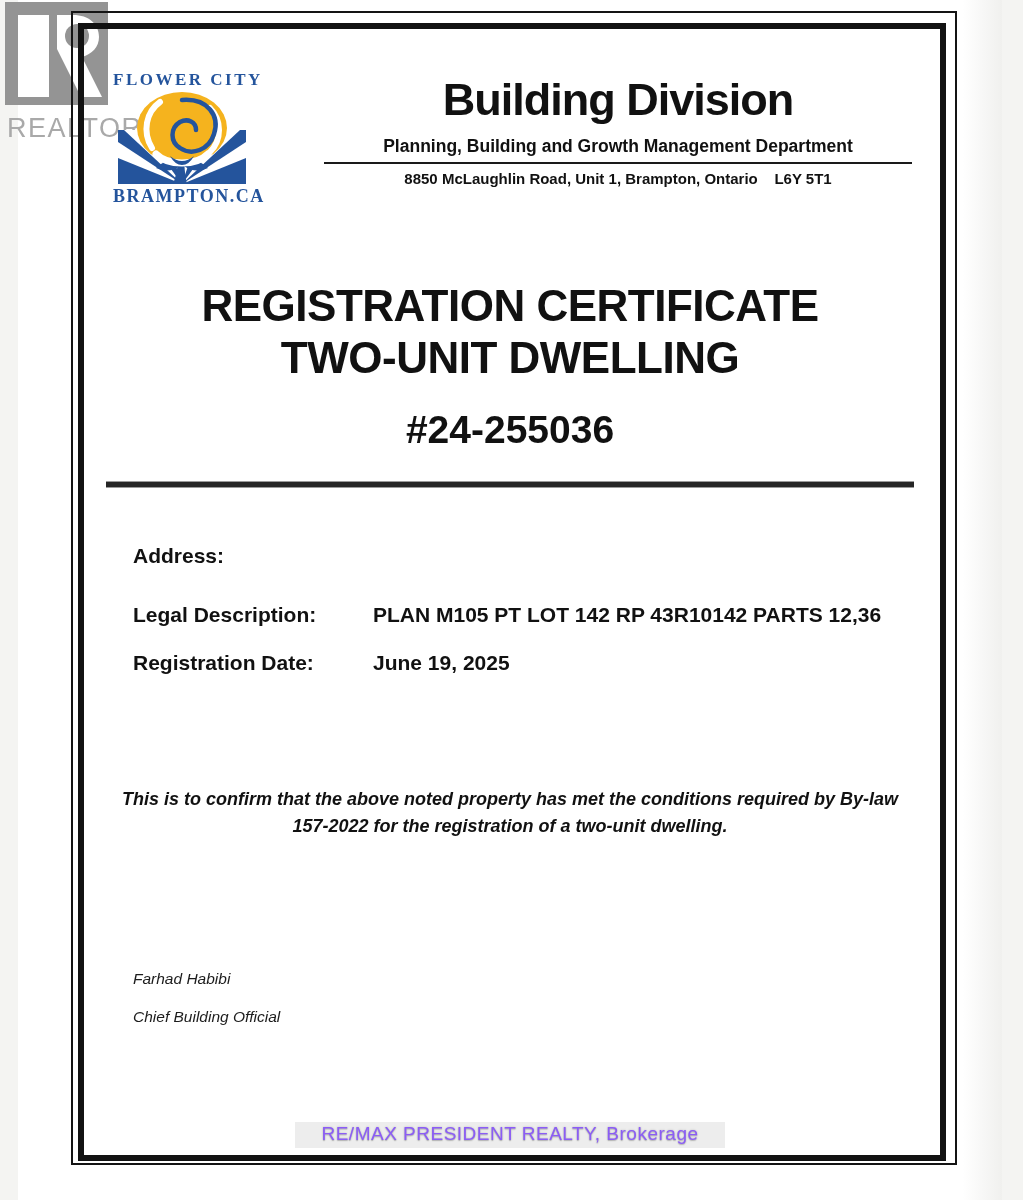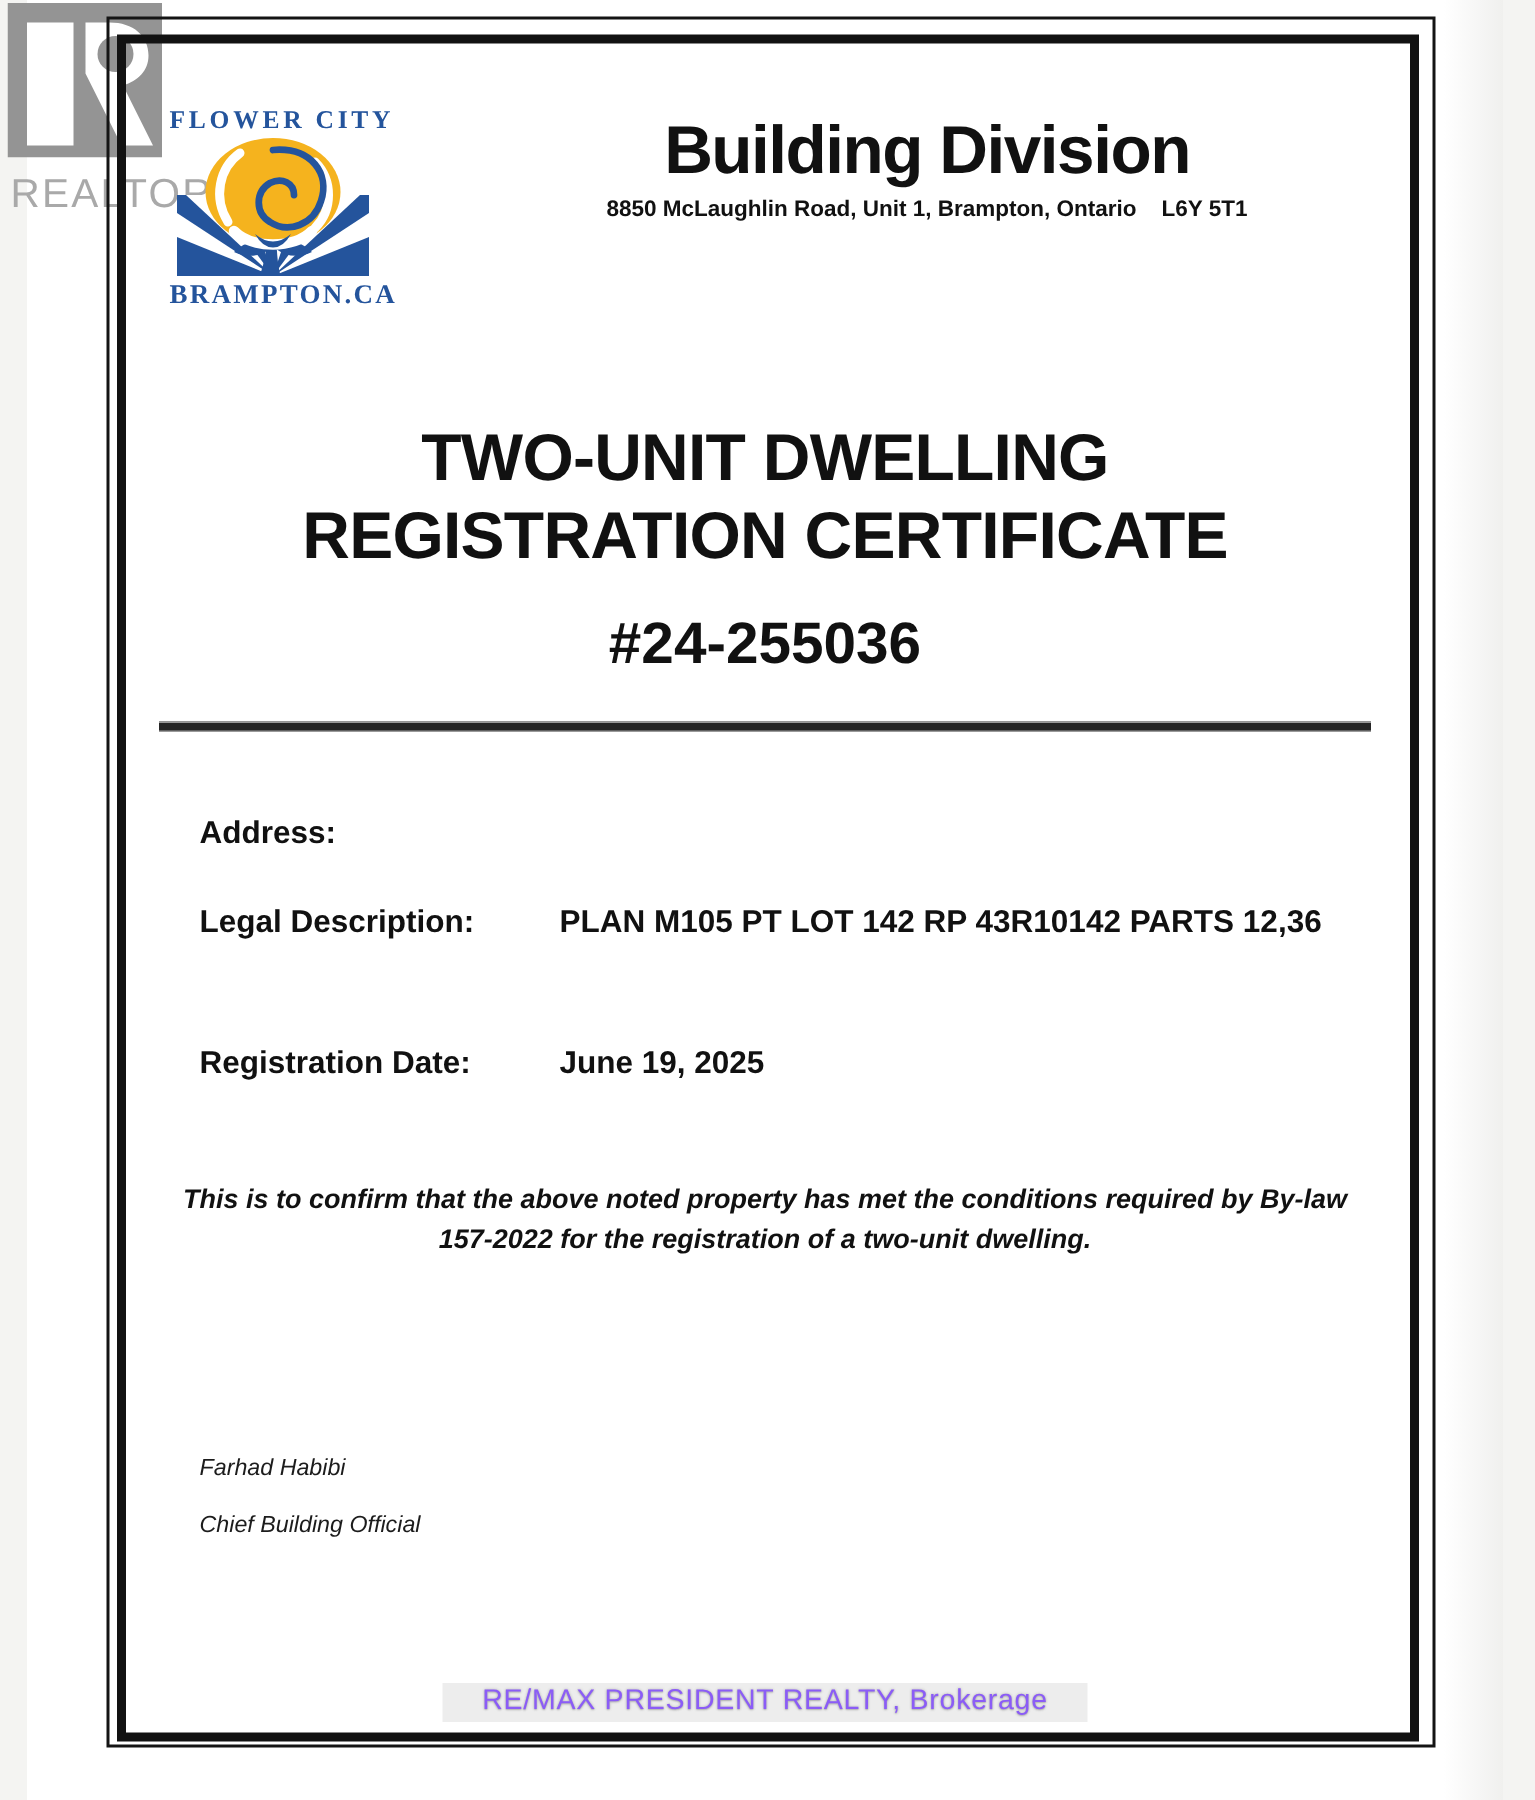--- a/index.html
+++ b/index.html
@@ -67,21 +67,21 @@
     position:absolute;left:88px;top:481px;width:808px;height:5px;z-index:3;
     background:#262626;border-top:1px solid #9a9a9a;border-bottom:1px solid #9a9a9a;
   }
   
   .fields{
     position:absolute;left:115px;top:543px;width:810px;z-index:3;
     font-size:21px;font-weight:bold;
   }
   .field-row{display:grid;grid-template-columns:240px 1fr;line-height:26px;}
   .field-row.gap1{margin-bottom:33px;gap:11px;}
-  .field-row.gap2{margin-bottom:68px;}
+  .field-row.gap2{margin-bottom:22px;}
   .field-value{white-space:nowrap;}
   
   .confirmation{
     position:absolute;left:92px;top:786px;width:800px;z-index:3;
     text-align:center;font-size:18px;font-weight:bold;font-style:italic;
     line-height:27px;
   }
   
   .signature{
     position:absolute;left:115px;top:970px;z-index:3;
@@ -139,26 +139,29 @@
       <path d="M94,60 C106,48 106,28 94,16" stroke="#ffffff" stroke-width="6" fill="none" stroke-linecap="round"></path>
       <path d="M66,8 C92,6 104,24 98,42 C93,58 76,64 64,56 C54,50 54,36 64,30 C72,26 80,30 80,38" stroke="#24549C" stroke-width="4.5" fill="none" stroke-linecap="round"></path>
       <path d="M40,62 C52,74 80,74 92,62" stroke="#ffffff" stroke-width="7" fill="none" stroke-linecap="round"></path>
       <path d="M54,64 q12,10 24,0 q-5,9 -12,9 q-7,0 -12,-9 z" fill="#24549C"></path>
     </svg>
     <div class="bottom-line">BRAMPTON.CA</div>
   </div>
 
   <div class="header-text">
     <h1 class="header-title">Building Division</h1>
+    <div class="dept-wrap">
+      <div class="dept">Planning, Building and Growth Management Department</div>
+    </div>
     <div class="street">8850 McLaughlin Road, Unit 1, Brampton, Ontario    L6Y 5T1</div>
   </div>
 
   <div class="title-block">
+    <div class="main-title">REGISTRATION CERTIFICATE</div>
     <div class="main-title">TWO-UNIT DWELLING</div>
-    <div class="main-title">REGISTRATION CERTIFICATE</div>
     <div class="cert-number">#24-255036</div>
   </div>
 
   <div class="double-rule"></div>
 
   <div class="fields">
     <div class="field-row gap1">
       <div class="field-label">Address:</div>
     </div>
     <div class="field-row gap2">

